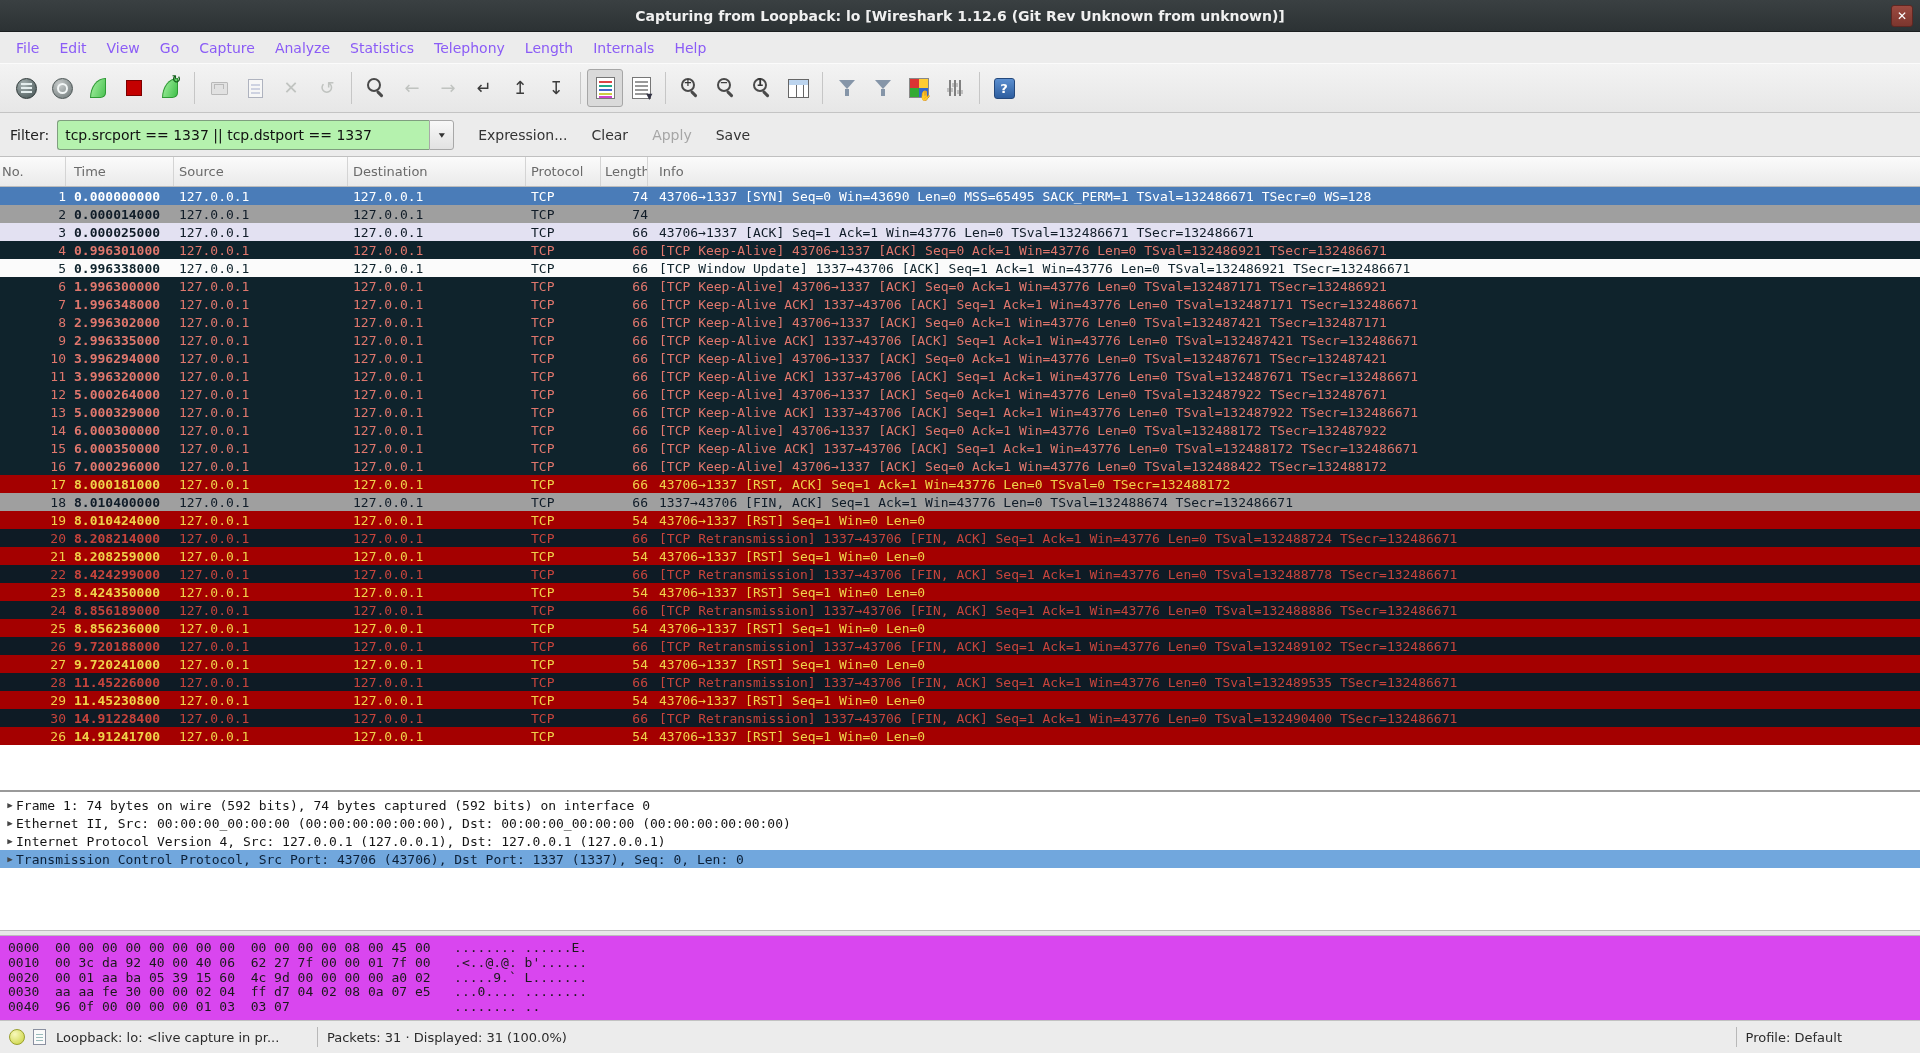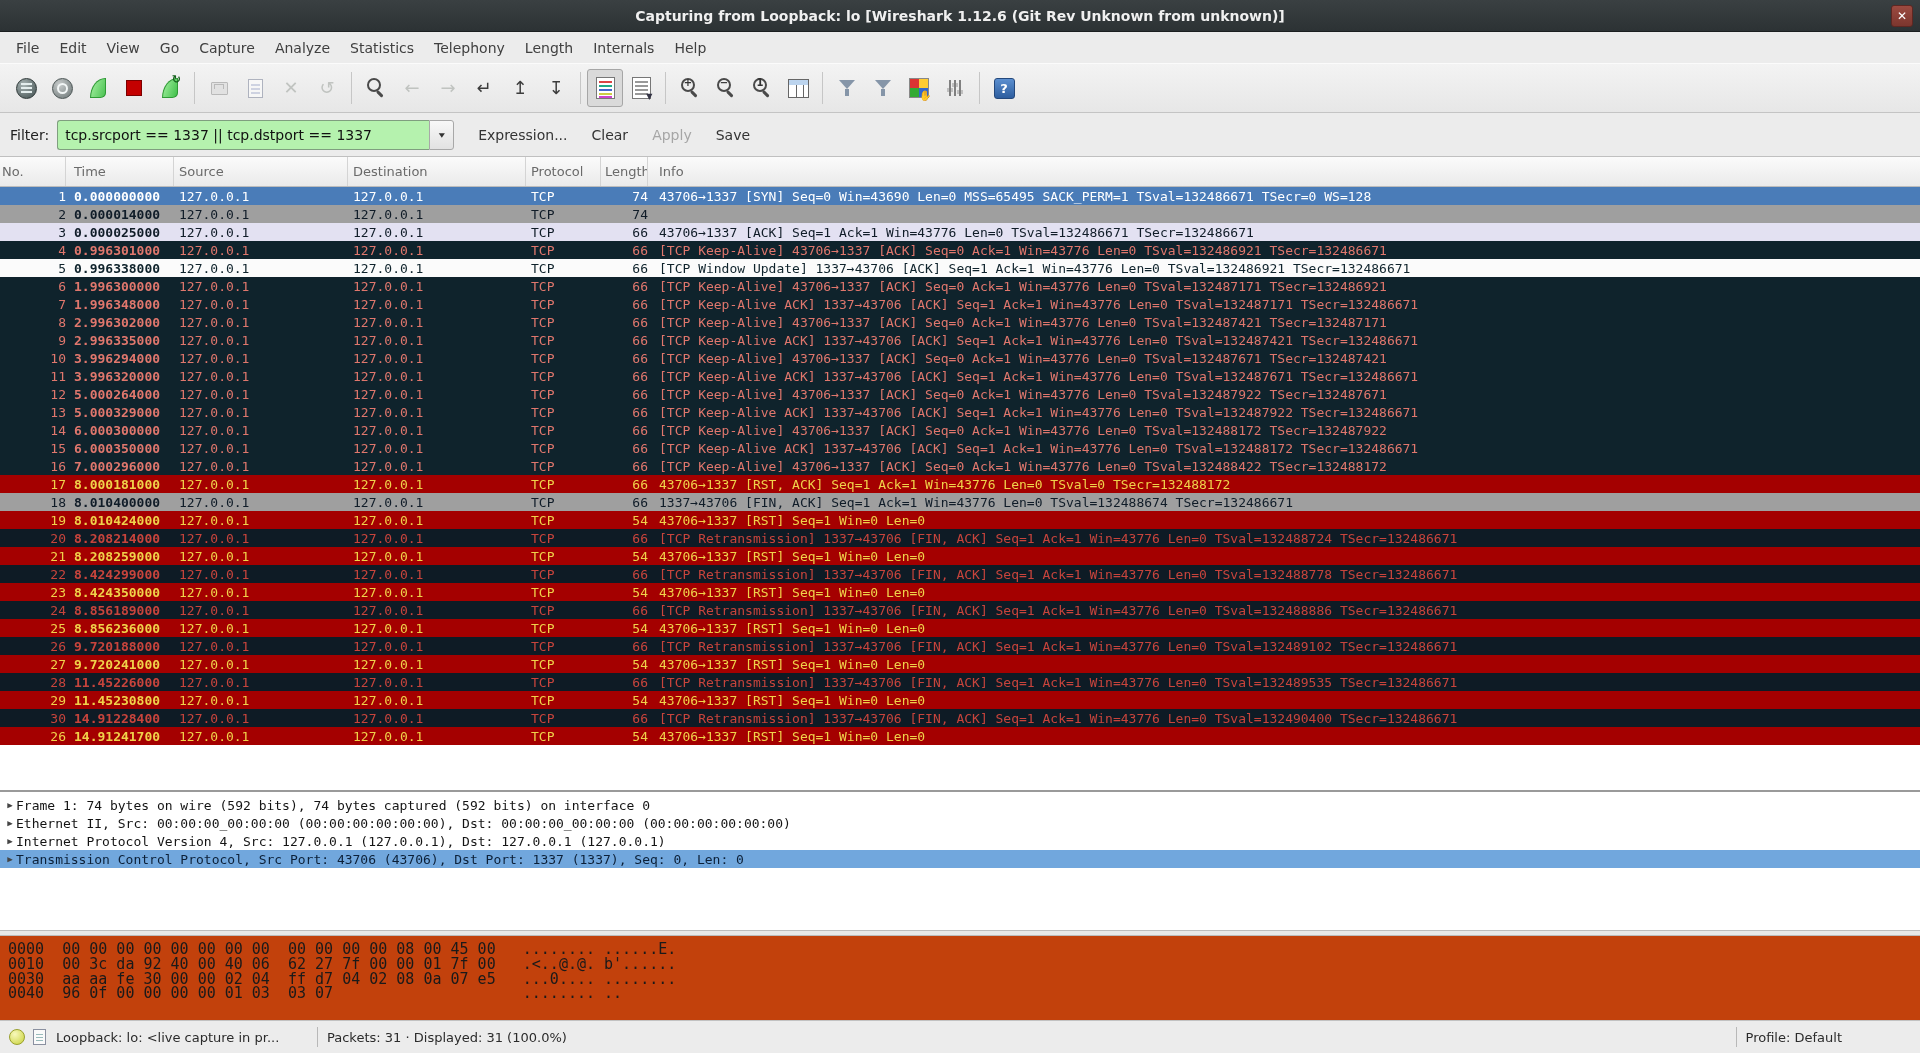--- a/index.html
+++ b/index.html
@@ -9,21 +9,21 @@
   
   #titlebar { height:32px; background:linear-gradient(#3a4042,#2c3234); position:relative; flex:0 0 auto;
               display:flex; align-items:center; justify-content:center; border-bottom:1px solid #1b1f20; }
   #titlebar .title { color:#f0f0f0; font-size:14px; font-weight:bold; }
   #close-btn { position:absolute; right:7px; top:5px; width:22px; height:22px; border-radius:3px;
                background:linear-gradient(#9c4a40,#7c362e); border:1px solid #5e2722; color:#fff;
                font-size:12px; font-weight:bold; display:flex; align-items:center; justify-content:center; cursor:pointer; }
 
   
   #menubar { height:31px; background:#ececec; display:flex; align-items:center; padding-left:6px; flex:0 0 auto; }
-  .menu-item { padding:5px 10px; font-size:14px; color:#404040; cursor:default; }
+  .menu-item { padding:5px 10px; font-size:14px; color:#8b5cf6; cursor:default; }
 
   
   #toolbar { height:50px; background:linear-gradient(#f3f3f3,#e7e7e7); border-top:1px solid #fbfbfb;
              border-bottom:1px solid #c4c4c4; display:flex; align-items:center; padding-left:8px; flex:0 0 auto; }
   .tsep { width:1px; height:32px; background:#c6c6c6; margin:0 6px; flex:0 0 auto; }
   .tbtn { width:36px; height:38px; display:flex; align-items:center; justify-content:center; border:1px solid transparent; flex:0 0 auto; }
   .tbtn.active { background:#dadada; border:1px solid #a6a6a6; border-radius:3px; }
   .ic { position:relative; display:flex; align-items:center; justify-content:center; color:#3c3c3c; font-size:18px; line-height:1; }
   .dis { color:#b2b6b2 !important; opacity:.75; }
 
@@ -118,22 +118,22 @@
   
   #detailspane { height:140px; flex:0 0 auto; background:#fff; border-top:2px solid #9a9a9a; padding-top:4px;
                  font-family:"DejaVu Sans Mono","Liberation Mono",monospace; font-size:13px; color:#141414; overflow:hidden; }
   .dline { height:18px; display:flex; align-items:center; white-space:nowrap; }
   .dline .tri { width:16px; text-align:center; font-size:9px; color:#444; flex:0 0 auto; padding-left:4px; }
   .dline.sel { background:var(--details-sel); color:#0c2038; }
 
   #splitter2 { height:6px; background:#e8e8e8; border-top:1px solid #bcbcbc; border-bottom:1px solid #bcbcbc; flex:0 0 auto; }
 
   
-  #hexpane { height:84px; flex:0 0 auto; background:#c2410c; padding:4px 0 0 8px; overflow:hidden;
-             font-family:"DejaVu Sans Mono","Liberation Mono",monospace; font-size:15px; color:#1a1a1a; }
+  #hexpane { height:84px; flex:0 0 auto; background:#d946ef; padding:4px 0 0 8px; overflow:hidden;
+             font-family:"DejaVu Sans Mono","Liberation Mono",monospace; font-size:13px; color:#1a1a1a; }
   .hline { height:14.8px; white-space:pre; }
 
   
   #statusbar { height:33px; flex:0 0 auto; background:#ececec; border-top:1px solid #c2c2c2;
                display:flex; align-items:center; font-size:13px; color:#2b2b2b; }
   #expert-led { width:16px; height:16px; border-radius:50%; margin-left:9px; flex:0 0 auto;
                 background:radial-gradient(circle at 35% 30%, #f8f8bc, #c9d23a); border:1px solid #99a02c; }
   #capfile-ic { width:13px; height:16px; margin-left:8px; flex:0 0 auto; background:#fafafa; border:1px solid #8a90a0;
                 background-image:linear-gradient(#9bb 0 0),linear-gradient(#9bb 0 0),linear-gradient(#9bb 0 0);
                 background-size:7px 1px; background-position:2px 4px,2px 7px,2px 10px; background-repeat:no-repeat; }
@@ -585,20 +585,21 @@
         <span class="tri">▶</span>
         <span>Transmission Control Protocol, Src Port: 43706 (43706), Dst Port: 1337 (1337), Seq: 0, Len: 0</span>
       </div>
     </div>
 
   <div id="splitter2"></div>
 
   <div id="hexpane">
       <div class="hline">0000  00 00 00 00 00 00 00 00  00 00 00 00 08 00 45 00   ........ ......E.</div>
       <div class="hline">0010  00 3c da 92 40 00 40 06  62 27 7f 00 00 01 7f 00   .&lt;..@.@. b'......</div>
+      <div class="hline">0020  00 01 aa ba 05 39 15 60  4c 9d 00 00 00 00 a0 02   .....9.` L.......</div>
       <div class="hline">0030  aa aa fe 30 00 00 02 04  ff d7 04 02 08 0a 07 e5   ...0.... ........</div>
       <div class="hline">0040  96 0f 00 00 00 00 01 03  03 07                     ........ ..</div>
     </div>
 
   <div id="statusbar">
     <div id="expert-led"></div>
     <div id="capfile-ic"></div>
     <span id="sb-capture">Loopback: lo: &lt;live capture in pr...</span>
     <div class="sbsep"></div>
     <span id="sb-packets">Packets: 31 · Displayed: 31 (100.0%)</span>

